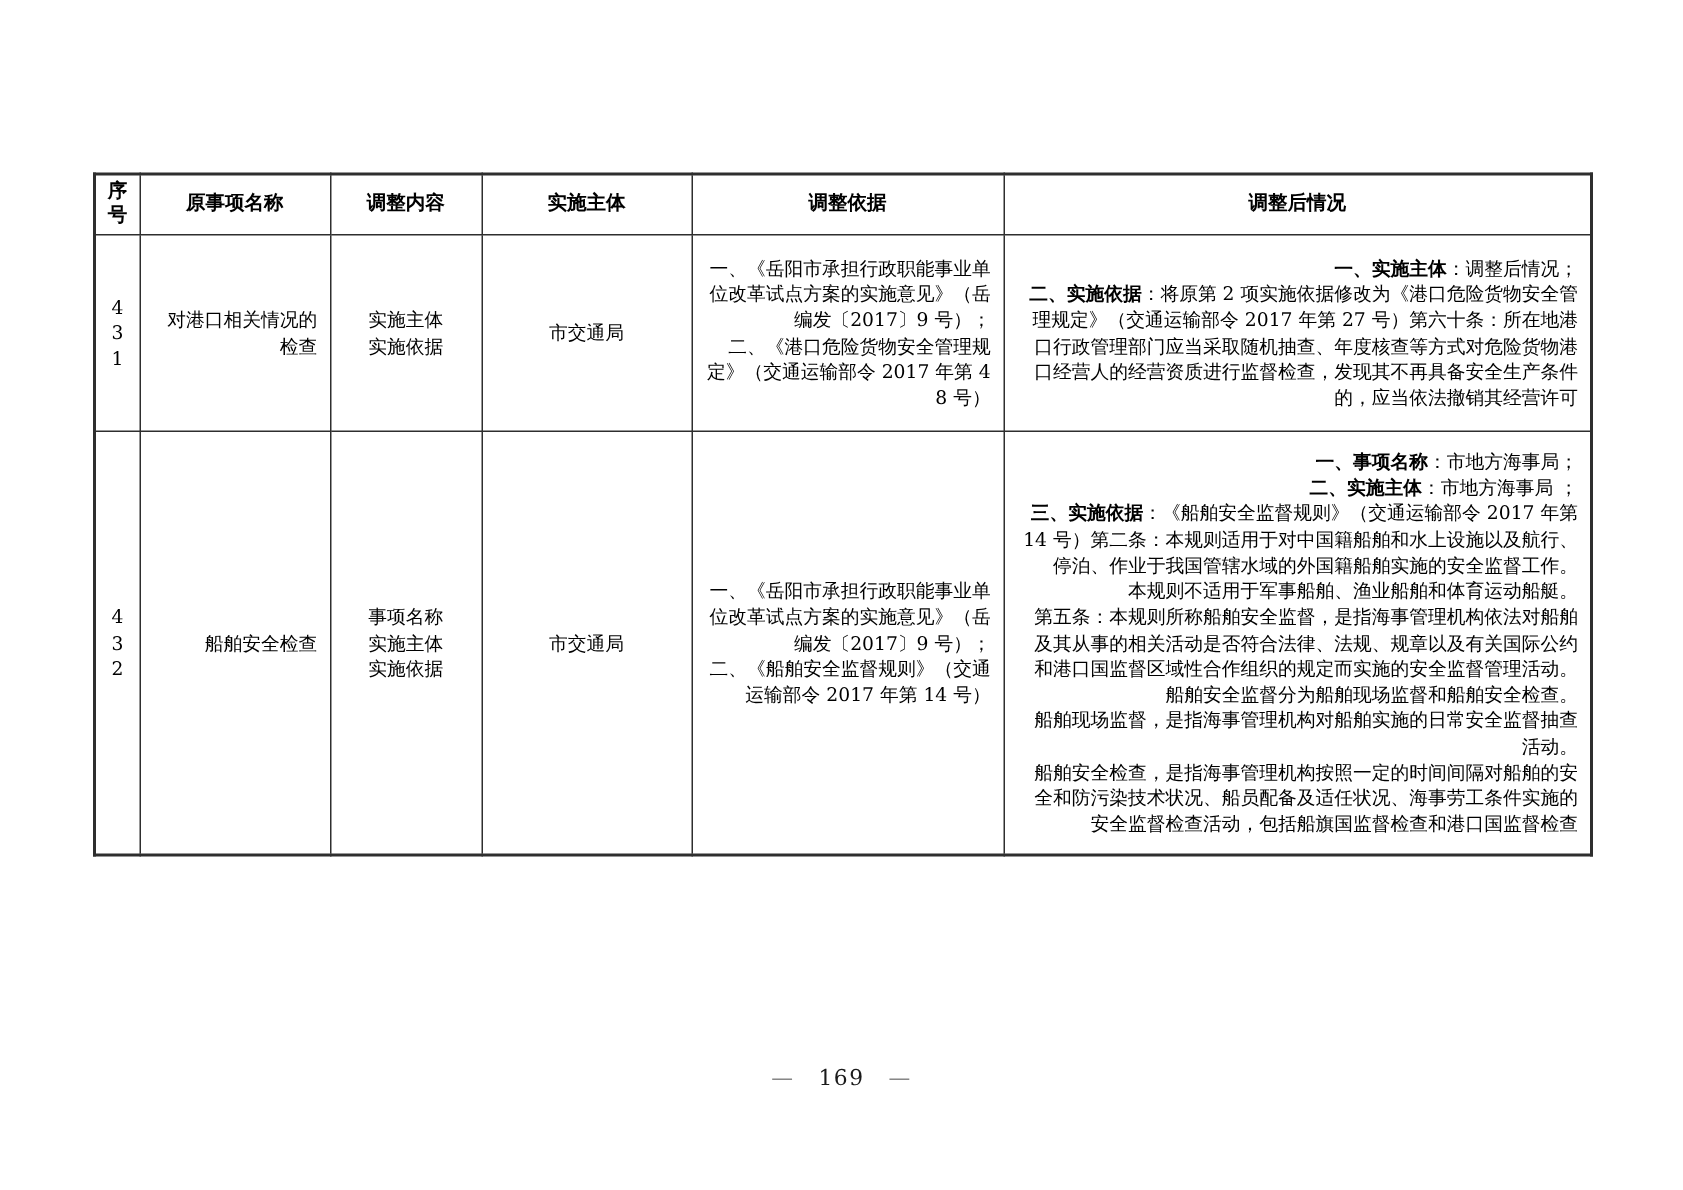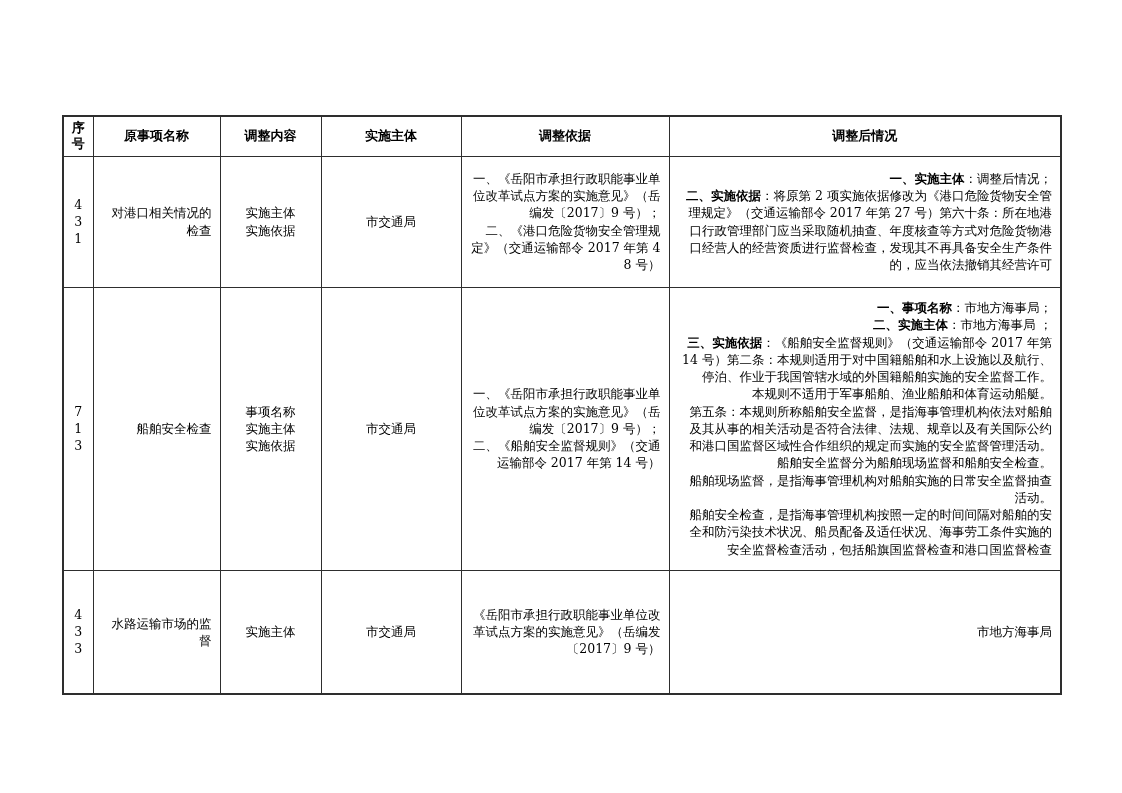--- a/index.html
+++ b/index.html
@@ -84,21 +84,21 @@
           <td class="left">
             <div class="para">一、《岳阳市承担行政职能事业单位改革试点方案的实施意见》（岳编发〔2017〕9 号）；</div>
             <div class="para">二、《港口危险货物安全管理规定》（交通运输部令 2017 年第 48 号）</div>
           </td>
           <td class="left">
             <div class="para"><span class="bold-label">一、实施主体</span><span>：调整后情况；</span></div>
             <div class="para"><span class="bold-label">二、实施依据</span><span>：将原第 2 项实施依据修改为《港口危险货物安全管理规定》（交通运输部令 2017 年第 27 号）第六十条：所在地港口行政管理部门应当采取随机抽查、年度核查等方式对危险货物港口经营人的经营资质进行监督检查，发现其不再具备安全生产条件的，应当依法撤销其经营许可</span></div>
           </td>
         </tr>
         <tr>
-          <td class="center">713</td>
+          <td class="center">432</td>
           <td class="left">船舶安全检查</td>
           <td class="center">
             <div class="para">事项名称</div>
             <div class="para">实施主体</div>
             <div class="para">实施依据</div>
           </td>
           <td class="center">市交通局</td>
           <td class="left">
             <div class="para">一、《岳阳市承担行政职能事业单位改革试点方案的实施意见》（岳编发〔2017〕9 号）；</div>
             <div class="para">二、《船舶安全监督规则》（交通运输部令 2017 年第 14 号）</div>
@@ -106,31 +106,18 @@
           <td class="left">
             <div class="para"><span class="bold-label">一、事项名称</span><span>：市地方海事局；</span></div>
             <div class="para"><span class="bold-label">二、实施主体</span><span>：市地方海事局 ；</span></div>
             <div class="para"><span class="bold-label">三、实施依据</span><span>：《船舶安全监督规则》（交通运输部令 2017 年第 14 号）第二条：本规则适用于对中国籍船舶和水上设施以及航行、停泊、作业于我国管辖水域的外国籍船舶实施的安全监督工作。</span></div>
             <div class="para"><span>本规则不适用于军事船舶、渔业船舶和体育运动船艇。</span></div>
             <div class="para"><span>第五条：本规则所称船舶安全监督，是指海事管理机构依法对船舶及其从事的相关活动是否符合法律、法规、规章以及有关国际公约和港口国监督区域性合作组织的规定而实施的安全监督管理活动。船舶安全监督分为船舶现场监督和船舶安全检查。</span></div>
             <div class="para"><span>船舶现场监督，是指海事管理机构对船舶实施的日常安全监督抽查活动。</span></div>
             <div class="para"><span>船舶安全检查，是指海事管理机构按照一定的时间间隔对船舶的安全和防污染技术状况、船员配备及适任状况、海事劳工条件实施的安全监督检查活动，包括船旗国监督检查和港口国监督检查</span></div>
           </td>
         </tr>
-        <tr>
-          <td class="center">433</td>
-          <td class="left">水路运输市场的监督</td>
-          <td class="center">
-            <div class="para">实施主体</div>
-          </td>
-          <td class="center">市交通局</td>
-          <td class="left">
-            <div class="para">《岳阳市承担行政职能事业单位改革试点方案的实施意见》（岳编发〔2017〕9 号）</div>
-          </td>
-          <td class="left">
-            <div class="para"><span>市地方海事局</span></div>
-          </td>
-        </tr>
       </tbody>
   </table>
 
+  <div class="pagenum"><span class="dash">—</span><span>169</span><span class="dash">—</span></div>
 
 </div>
 
 </body></html>

